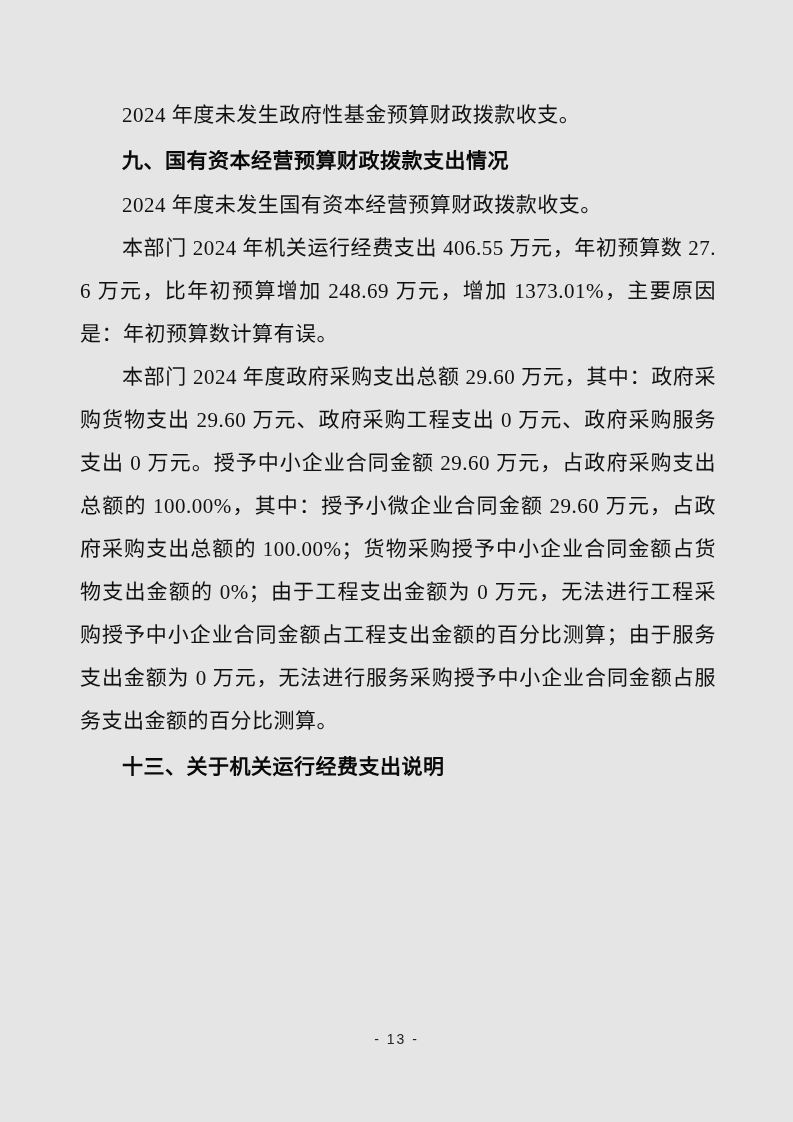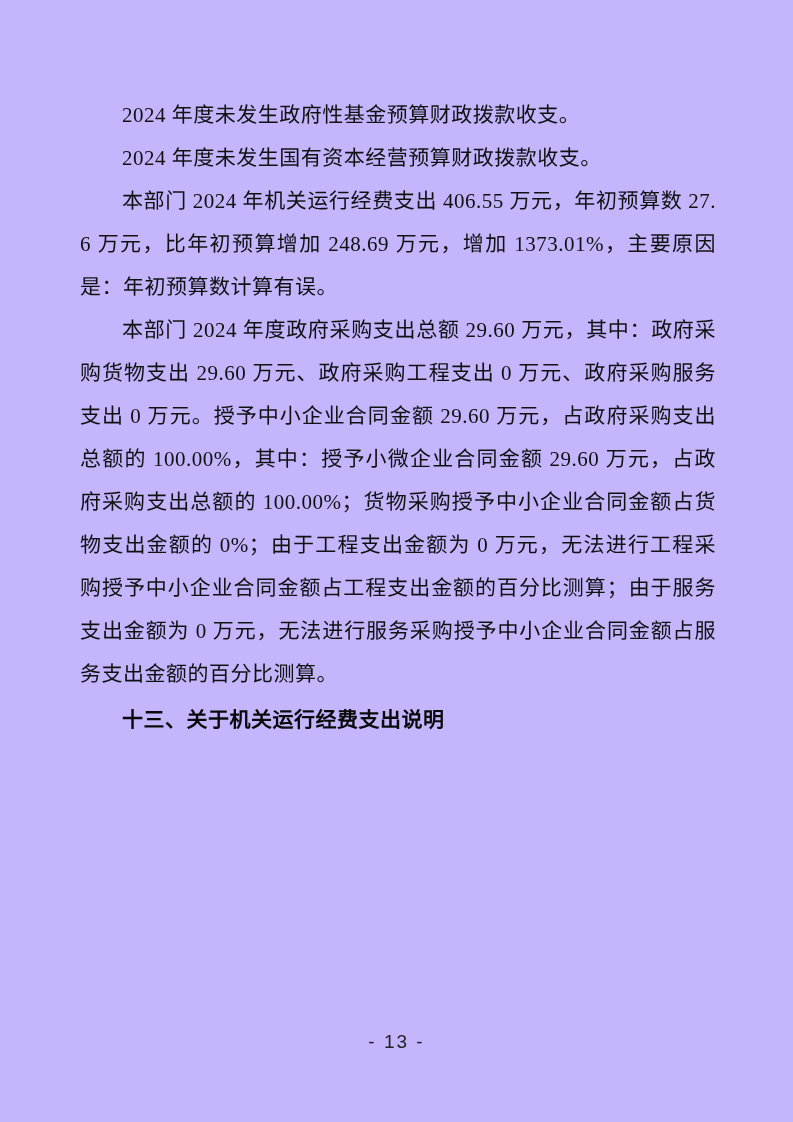--- a/index.html
+++ b/index.html
@@ -5,21 +5,21 @@
   html, body {
     margin: 0;
     padding: 0;
     background: #ffffff;
   }
   .page {
     position: relative;
     width: 793px;
     height: 1122px;
     margin: 0 auto;
-    background: #c4b5fd;
+    background: #e5e5e5;
     overflow: hidden;
     font-family: "Liberation Serif", "DejaVu Serif", serif;
     color: #111111;
   }
   .content {
     position: absolute;
     top: 94px;
     left: 80px;
     width: 636px;
   }
@@ -42,31 +42,32 @@
     font-family: "Liberation Sans", "DejaVu Sans", sans-serif;
     font-weight: 700;
     color: #0a0a0a;
   }
   .footer {
     position: absolute;
     top: 1031px;
     left: 0;
     width: 100%;
     text-align: center;
-    font-size: 19px;
+    font-size: 14px;
     letter-spacing: 2px;
     font-family: "Liberation Sans", "DejaVu Sans", sans-serif;
     color: #222222;
   }
 </style>
 </head>
 <body>
 
 <div class="page">
   <div class="content">
     <p class="para">2024 年度未发生政府性基金预算财政拨款收支。</p>
+    <p class="heading">九、国有资本经营预算财政拨款支出情况</p>
     <p class="para">2024 年度未发生国有资本经营预算财政拨款收支。</p>
     <p class="para">本部门 2024 年机关运行经费支出 406.55 万元，年初预算数 27.6 万元，比年初预算增加 248.69 万元，增加 1373.01%，主要原因是：年初预算数计算有误。</p>
     <p class="para">本部门 2024 年度政府采购支出总额 29.60 万元，其中：政府采购货物支出 29.60 万元、政府采购工程支出 0 万元、政府采购服务支出 0 万元。授予中小企业合同金额 29.60 万元，占政府采购支出总额的 100.00%，其中：授予小微企业合同金额 29.60 万元，占政府采购支出总额的 100.00%；货物采购授予中小企业合同金额占货物支出金额的 0%；由于工程支出金额为 0 万元，无法进行工程采购授予中小企业合同金额占工程支出金额的百分比测算；由于服务支出金额为 0 万元，无法进行服务采购授予中小企业合同金额占服务支出金额的百分比测算。</p>
     <p class="heading">十三、关于机关运行经费支出说明</p>
   </div>
   <div class="footer">- 13 -</div>
 </div>
 
 </body></html>

